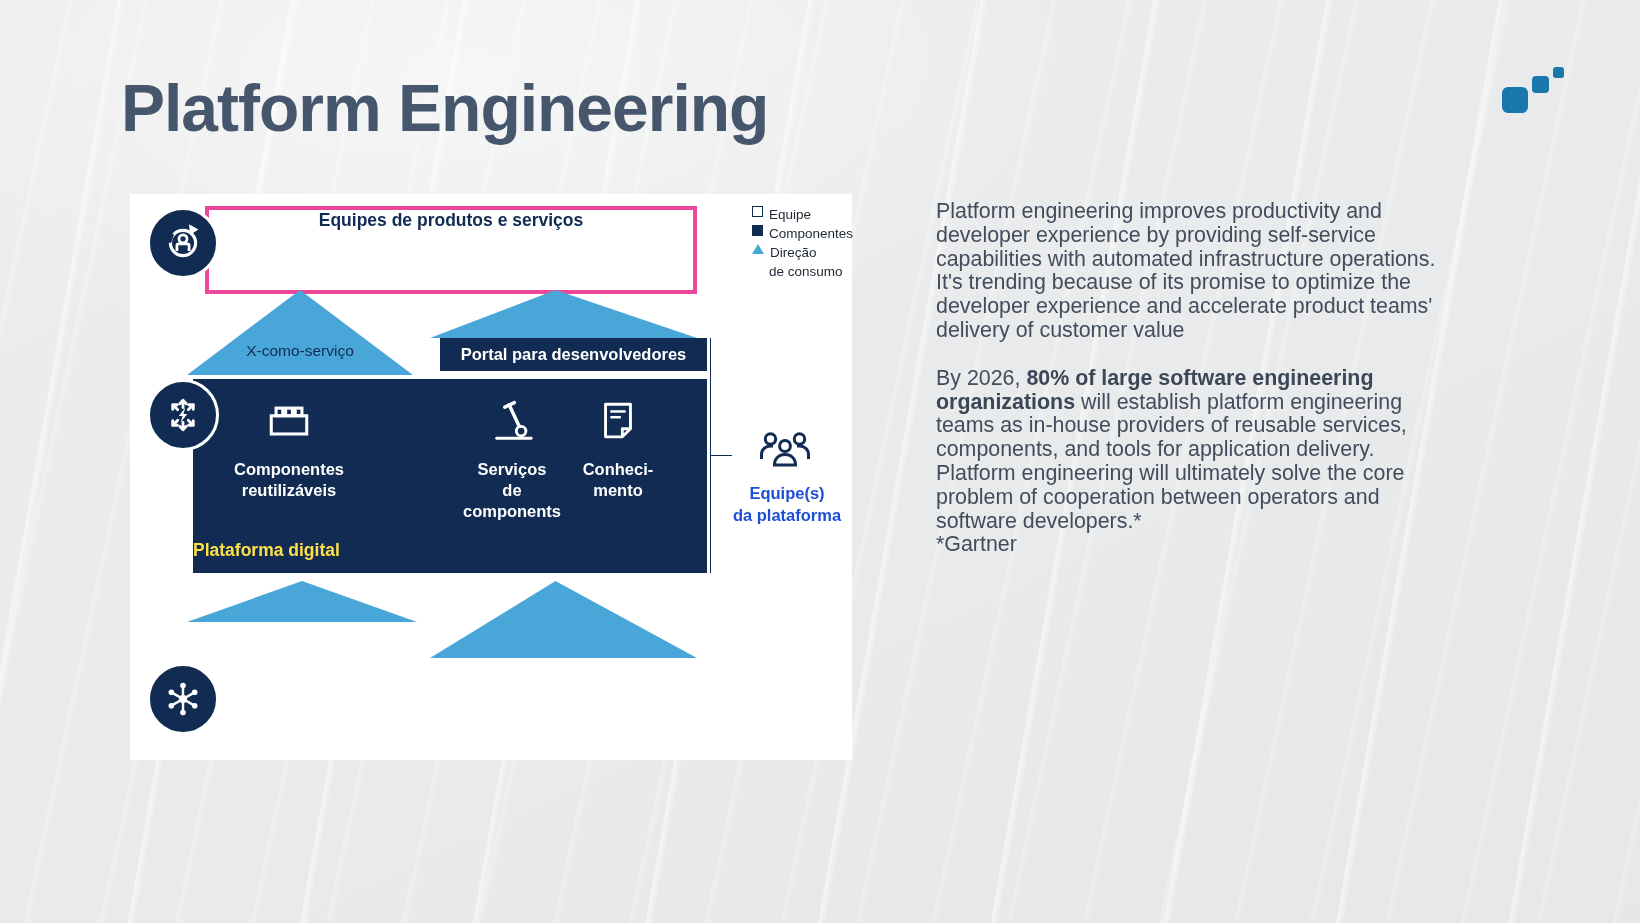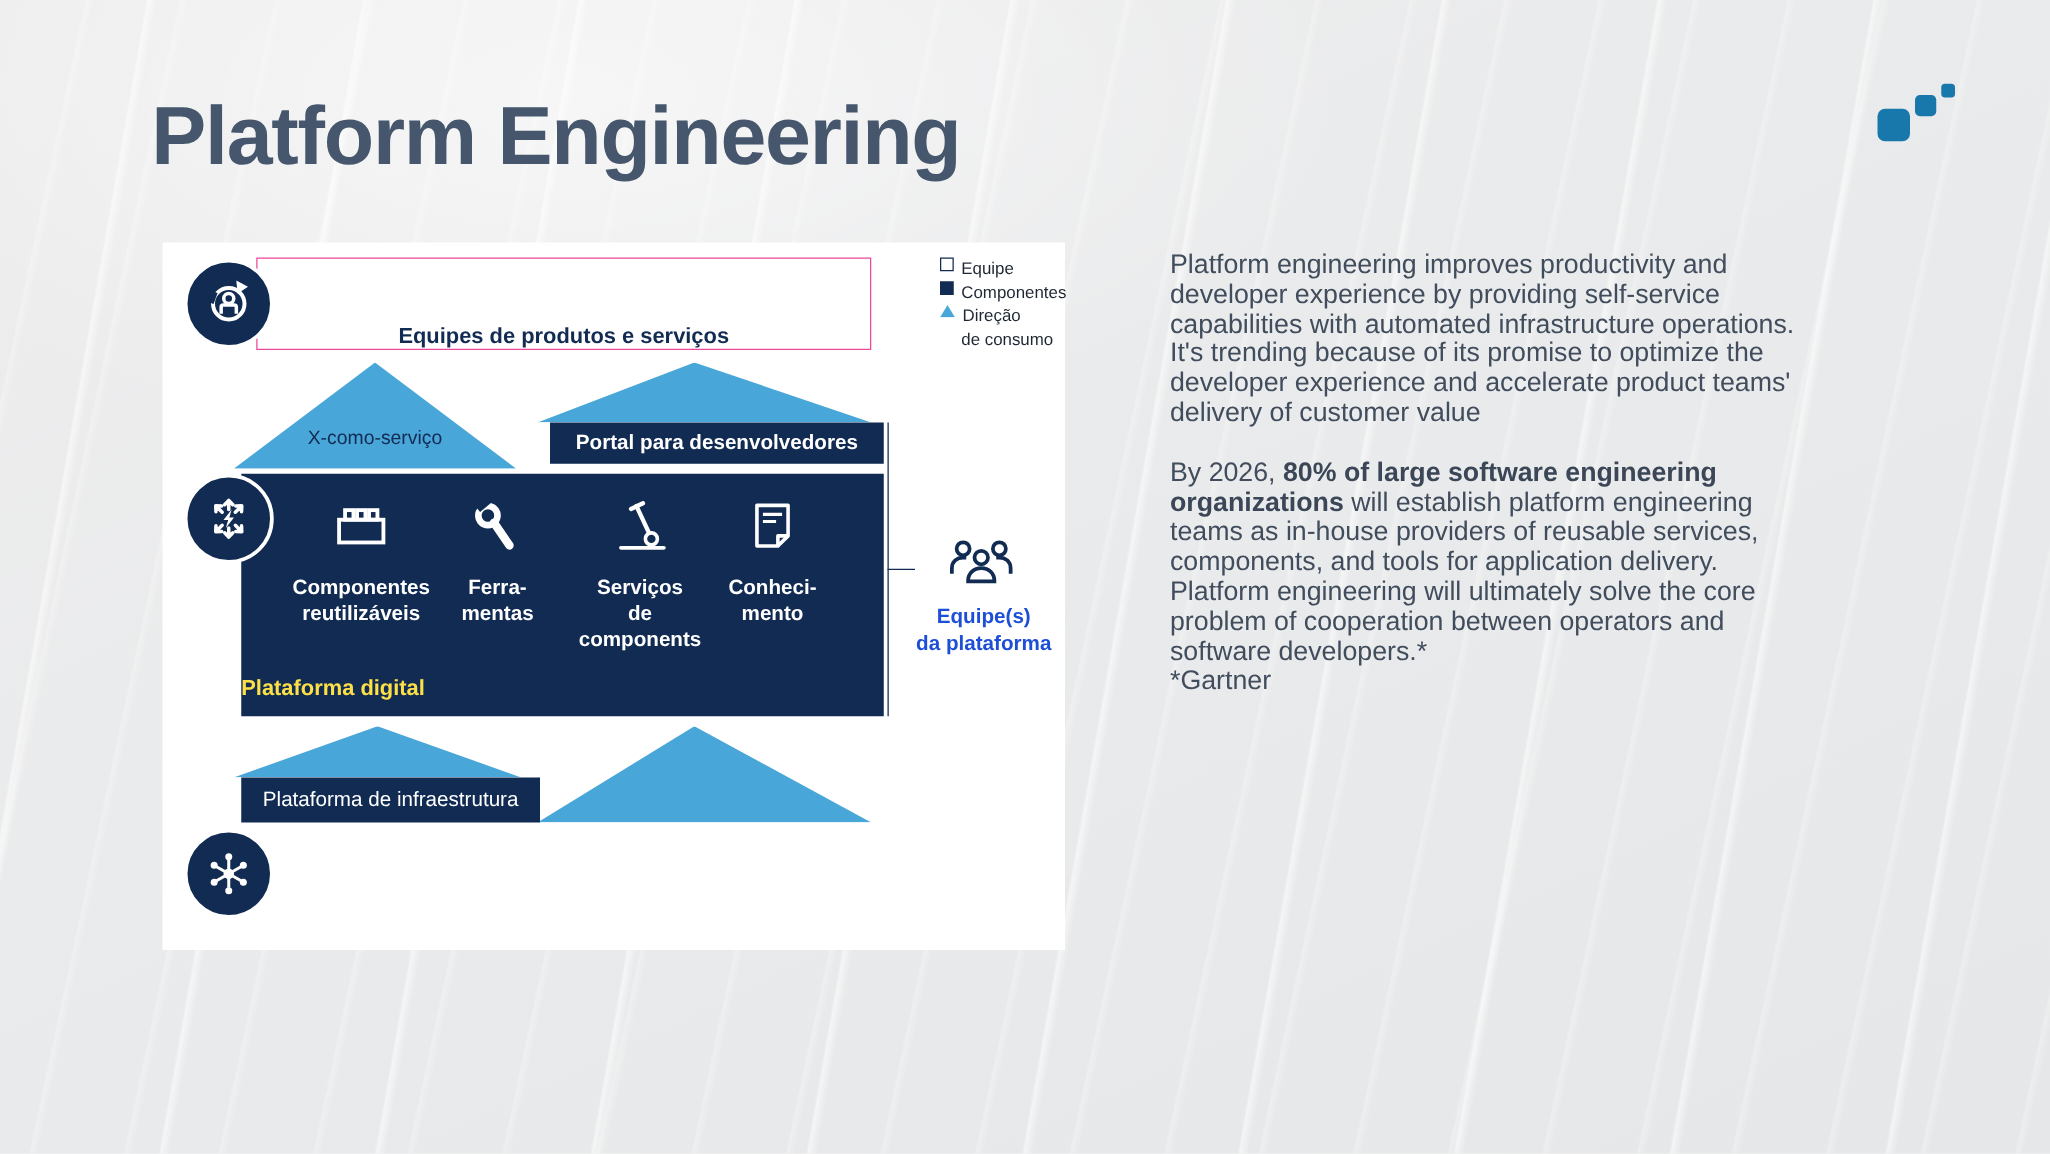--- a/index.html
+++ b/index.html
@@ -30,23 +30,23 @@
   .navy{background:#112b52;margin-left:10px;}
   .tri{clip-path:polygon(50% 0,100% 100%,0 100%);background:#49a6d9;}
   .tri-off{clip-path:polygon(47% 0,100% 100%,0 100%);background:#49a6d9;}
   .badge{
     width:66px;height:66px;border-radius:50%;background:#112b52;
     border:3px solid #ffffff;box-sizing:content-box;z-index:3;
     display:flex;align-items:center;justify-content:center;
   }
   .badge svg{width:56px;height:56px;}
   .topbox{
-    left:75px;top:12px;width:492px;height:74px;background:#fff;
-    border:1px solid #ec4899;box-sizing:border-box;
-    display:flex;align-items:flex-end;justify-content:center;
+    left:75px;top:12px;width:492px;height:88px;background:#fff;
+    border:4px solid #ec4899;box-sizing:border-box;
+    display:flex;align-items:flex-start;justify-content:center;
     font-weight:700;font-size:17.5px;color:#112b52;
   }
   .lbl-x{left:57px;top:148px;width:226px;text-align:center;font-size:15.5px;color:#112b52;}
   .portalbox{
     left:300px;top:144px;width:267px;height:33px;
     display:flex;align-items:center;justify-content:center;
     font-weight:700;font-size:16.5px;color:#fff;
   }
   .bigbox{left:53px;top:185px;width:514px;height:194px;}
   .pitem{position:absolute;top:20px;text-align:center;color:#fff;}
@@ -144,31 +144,20 @@
         <g fill="none" stroke="#fff" stroke-width="3.2">
           <rect x="5.5" y="17.5" width="37" height="19"></rect>
           <rect x="10.5" y="9.5" width="7" height="8"></rect>
           <rect x="20.5" y="9.5" width="7" height="8"></rect>
           <rect x="30.5" y="9.5" width="7" height="8"></rect>
         </g>
       </svg>
       <div class="plab">
         <div>Componentes</div>
         <div>reutilizáveis</div>
-      </div>
-    </div>
-    <div class="pitem" style="left:150px;width:110px;">
-      <svg viewBox="0 0 48 48">
-        <circle cx="16" cy="14" r="8" fill="none" stroke="#fff" stroke-width="5.5"></circle>
-        <rect x="4" y="-4" width="14" height="12" fill="#112b52" transform="rotate(-40 11 2)"></rect>
-        <line x1="21" y1="20" x2="34" y2="39" stroke="#fff" stroke-width="7" stroke-linecap="round"></line>
-      </svg>
-      <div class="plab">
-        <div>Ferra-</div>
-        <div>mentas</div>
       </div>
     </div>
     <div class="pitem" style="left:260px;width:118px;">
       <svg viewBox="0 0 48 48">
         <g stroke="#fff" fill="none" stroke-linecap="round">
           <line x1="8" y1="41" x2="44" y2="41" stroke-width="3"></line>
           <line x1="21" y1="6" x2="31.5" y2="28.5" stroke-width="3.6"></line>
           <line x1="16.5" y1="8.5" x2="26.5" y2="3.8" stroke-width="3.6"></line>
           <circle cx="33.5" cy="33.5" r="5" stroke-width="3"></circle>
         </g>
@@ -234,23 +223,20 @@
       <path d="M17.5 35 v-0.5 c0-6 4.5-10 10.5-10 s10.5 4 10.5 10 V35 z"></path>
     </g>
   </svg>
   <div class="abs team-lbl">
     <div>Equipe(s)</div>
     <div>da plataforma</div>
   </div>
 
   <div class="abs tri" style="left:57px;top:387px;width:230px;height:41px;"></div>
   <div class="abs tri-off" style="left:300px;top:387px;width:267px;height:77px;"></div>
-  <div class="abs infrabox navy">
-    <span>Plataforma de infraestrutura</span>
-  </div>
   <div class="abs badge" style="left:17px;top:469px;">
     <svg viewBox="-30 -30 60 60">
       <g stroke="#fff" stroke-width="2.6">
         <line x1="0" y1="0" x2="0" y2="-12"></line>
         <line x1="0" y1="0" x2="10.5" y2="-6"></line>
         <line x1="0" y1="0" x2="10.5" y2="6"></line>
         <line x1="0" y1="0" x2="0" y2="12"></line>
         <line x1="0" y1="0" x2="-10.5" y2="6"></line>
         <line x1="0" y1="0" x2="-10.5" y2="-6"></line>
       </g>

